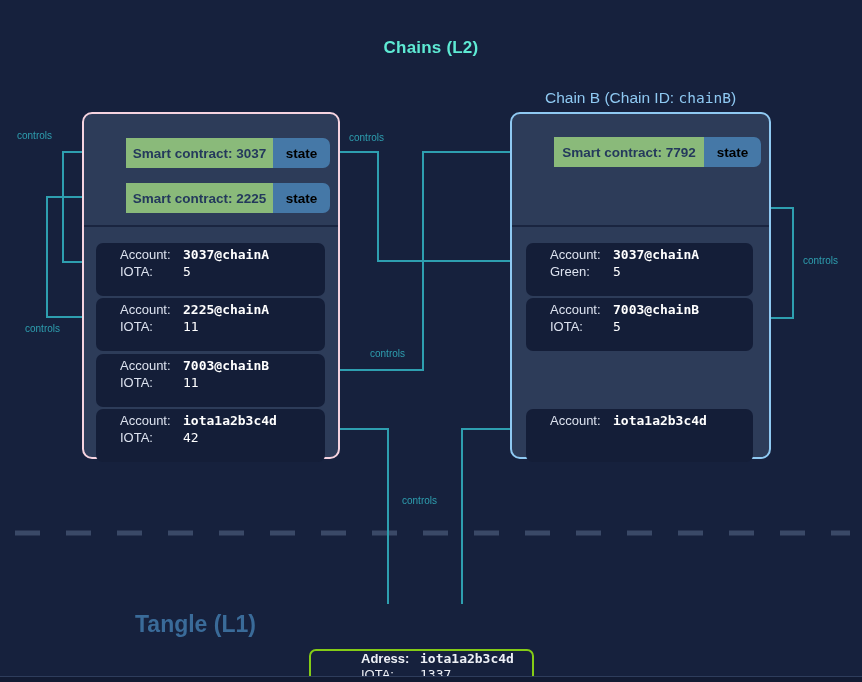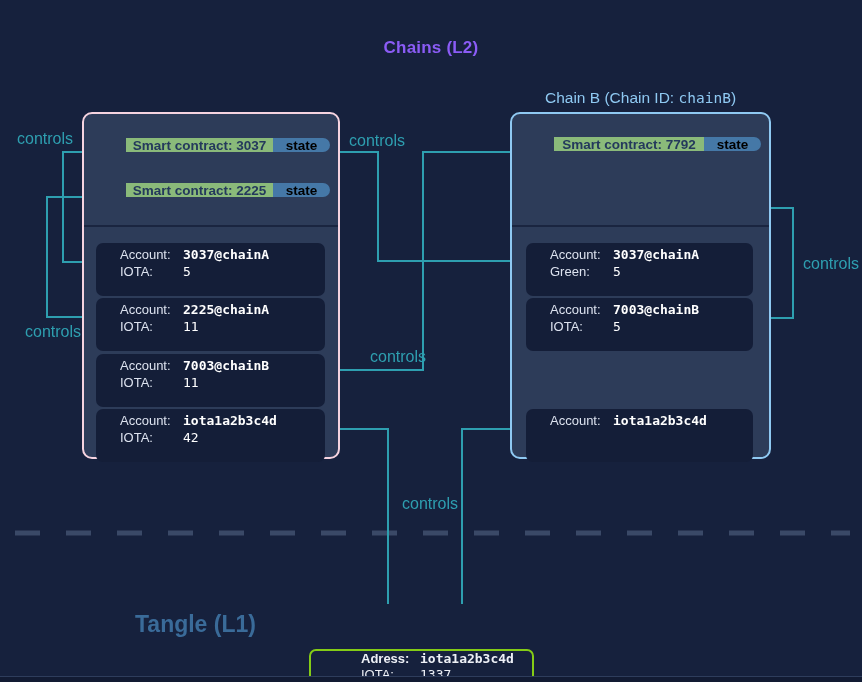--- a/index.html
+++ b/index.html
@@ -1,47 +1,47 @@
 <!DOCTYPE html>
 <html><head>
 <meta charset="utf-8">
 <style>
   html,body{margin:0;padding:0;background:#16213D;}
   .stage{position:relative;width:862px;height:682px;background:#16213D;overflow:hidden;
          font-family:"Liberation Sans",sans-serif;}
   .overlay{position:absolute;left:0;top:0;pointer-events:none;}
 
   .page-title{position:absolute;left:0;top:38px;width:862px;text-align:center;
-              font-size:17px;font-weight:700;color:#8b5cf6;letter-spacing:.2px;}
+              font-size:17px;font-weight:700;color:#5eead4;letter-spacing:.2px;}
   .tangle-title{position:absolute;left:135px;top:611px;font-size:23px;font-weight:700;color:#3A6B99;}
 
   .chain-title{position:absolute;top:89px;text-align:center;font-size:15.5px;}
   .chain-title .mono{font-family:"DejaVu Sans Mono",monospace;font-size:14.5px;}
   .chain-title.a{left:82px;width:258px;color:#F6D4E0;}
   .chain-title.b{left:510px;width:261px;color:#8FC9F2;}
 
   .chain-box{position:absolute;top:112px;height:347px;background:#2D3C59;border-radius:10px;box-sizing:border-box;}
   .chain-box.a{left:82px;width:258px;border:2px solid #F6D4E0;}
   .chain-box.b{left:510px;width:261px;border:2px solid #8FC9F2;}
 
-  .pill{position:absolute;left:22px;height:14px;display:flex;border-radius:7px;overflow:hidden;padding-left:20px;}
+  .pill{position:absolute;left:22px;height:30px;display:flex;border-radius:7px;overflow:hidden;padding-left:20px;}
   .pill-label{flex:1;display:flex;align-items:center;justify-content:center;
               background:#8ABA7A;color:#24395C;font-weight:700;font-size:13.5px;}
   .pill-state{width:57px;display:flex;align-items:center;justify-content:center;
               background:#4578A7;color:#000000;font-weight:700;font-size:13.5px;}
 
   .divider{position:absolute;left:0;right:0;top:111px;height:2px;background:#1A2540;}
 
   .acct{position:absolute;height:53px;background:#141E38;border-radius:7px;box-sizing:border-box;
         padding:3px 0 0 24px;font-size:13px;line-height:17px;color:#DCE2EF;}
   .acct-label{display:inline-block;width:63px;}
   .acct-val{font-family:"DejaVu Sans Mono",monospace;color:#FFFFFF;}
   .acct-val.b{font-weight:700;}
 
-  .ctl{position:absolute;font-size:16px;color:#2E9FB0;}
+  .ctl{position:absolute;font-size:10px;color:#2E9FB0;}
 
   .addr{position:absolute;left:309px;top:605px;width:225px;height:52px;box-sizing:border-box;
         border:2px solid #84cc16;border-radius:7px;padding:0 0 0 50px;
         font-size:13px;line-height:16px;color:#EDF0F6;margin-top:44px;}
   .addr-label{display:inline-block;width:59px;}
   .addr-label.b{font-weight:700;}
   .addr-val{font-family:"DejaVu Sans Mono",monospace;}
   .addr-val.b{font-weight:700;}
 
   .bottom-strip{position:absolute;left:0;bottom:0;width:100%;height:5px;background:#121B33;border-top:1px solid #2E3D5C;}

